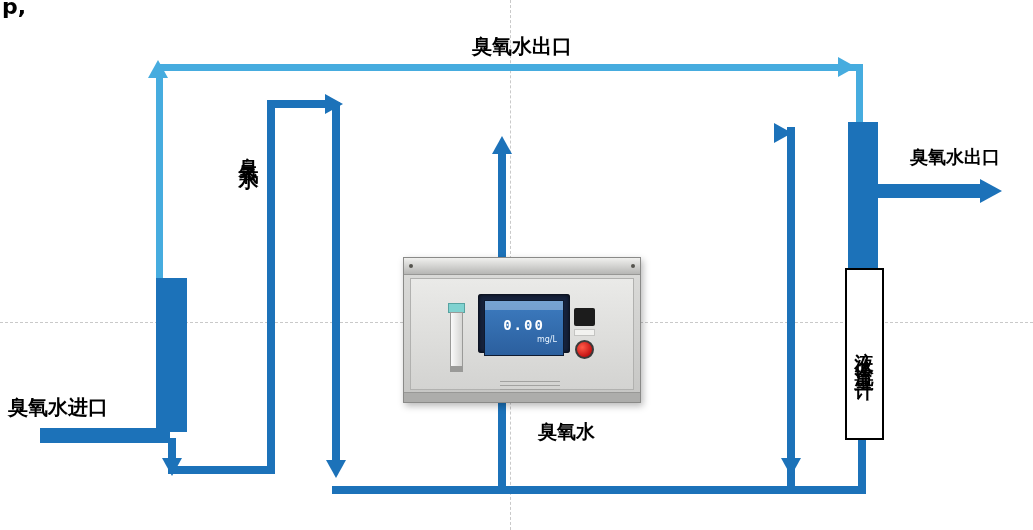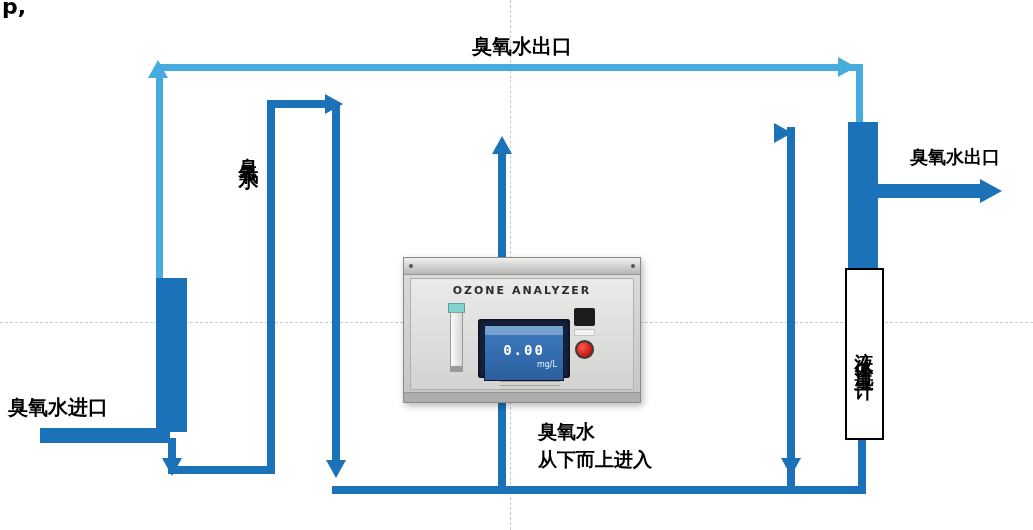--- a/index.html
+++ b/index.html
@@ -93,21 +93,21 @@
     background:linear-gradient(#eaeae8,#d3d3d1); border:1px solid #b1b1af;
   }
   .panel-title {
     position:absolute; left:0; top:26px; width:100%; text-align:center;
     font-size:11px; font-weight:bold; letter-spacing:2px; color:#2b2b2b;
   }
   .tube-cap  { position:absolute; left:44px; top:45px;  width:17px; height:10px; background:#7fd2d0; border:1px solid #57a3a1; }
   .tube      { position:absolute; left:46px; top:54px;  width:13px; height:56px; background:linear-gradient(90deg,#fafafa,#d6d6d4); border:1px solid #9a9a98; }
   .tube-base { position:absolute; left:46px; top:108px; width:13px; height:6px;  background:#9a9a98; }
   .bezel {
-    position:absolute; left:74px; top:61px; width:92px; height:59px;
+    position:absolute; left:74px; top:36px; width:92px; height:59px;
     background:#16223c; border-radius:3px; box-shadow:inset 0 0 4px #000;
   }
   .screen {
     position:absolute; left:6px; top:6px; width:80px; height:56px;
     background:linear-gradient(#3d7cc0,#2b5f9e); border:1px solid #0e1a30;
   }
   .screen-header { position:absolute; left:0; top:0; width:100%; height:9px; background:rgba(255,255,255,.3); }
   .screen-value {
     position:absolute; left:0; top:16px; width:100%; text-align:center;
     font-family:"DejaVu Sans Mono","Liberation Mono",monospace;
@@ -169,21 +169,20 @@
     <span id="labelMeter">液体流量计</span>
   </div>
 
   <div id="panel">
     <div class="panel-top"></div>
     <div class="screw" style="left:5px;top:6px;"></div>
     <div class="screw" style="right:5px;top:6px;"></div>
     <div class="screw" style="left:5px;bottom:3px;"></div>
     <div class="screw" style="right:5px;bottom:3px;"></div>
     <div class="panel-face"></div>
-    <div class="panel-title">OZONE ANALYZER</div>
     <div class="tube-cap"></div>
     <div class="tube"></div>
     <div class="tube-base"></div>
     <div class="bezel">
       <div class="screen">
         <div class="screen-header"></div>
         <div class="screen-value">0.00</div>
         <div class="screen-unit">mg/L</div>
       </div>
     </div>
@@ -197,16 +196,15 @@
     </div>
     <div class="panel-bottom"></div>
   </div>
 
   <span class="lbl" id="labelGas">臭氧水出口</span>
   <span class="lbl" id="labelWaterVert">臭氧水</span>
   <span class="lbl" id="labelOutlet">臭氧水出口</span>
   <span class="lbl" id="labelInlet">臭氧水进口</span>
   <div class="lbl" id="bottomNote">
     <div>臭氧水</div>
-    <div>从下而上进入</div>
   </div>
 
 </div>
 
 </body></html>

